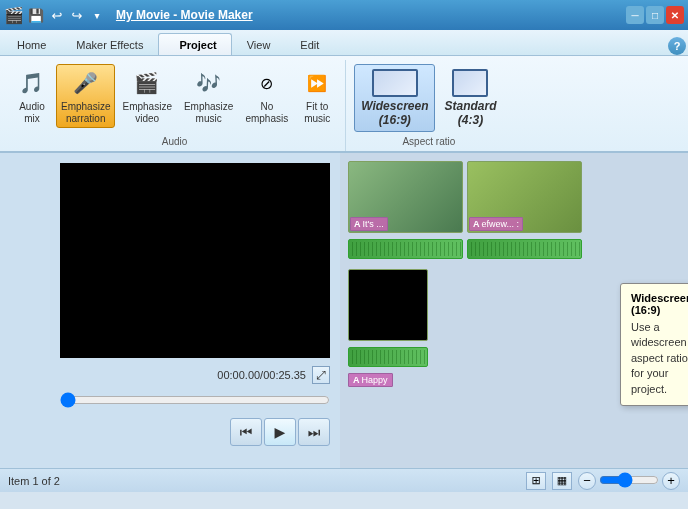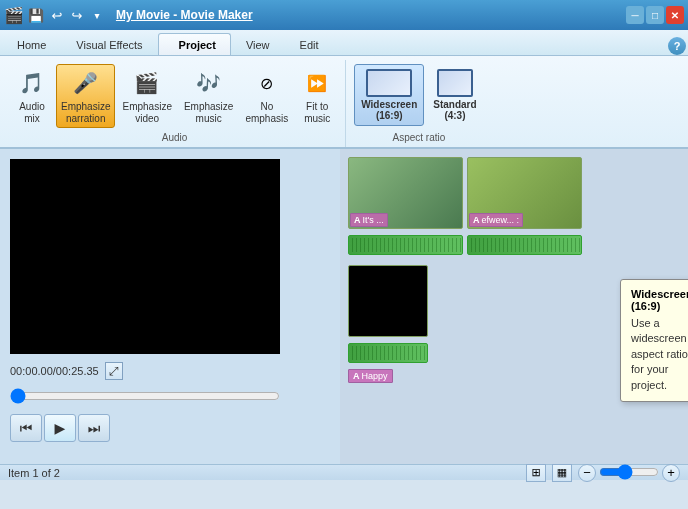--- a/index.html
+++ b/index.html
@@ -188,40 +188,41 @@
       border-color: #6090c0;
     }
     .aspect-icon {
       width: 36px;
       height: 26px;
       border: 2px solid #3a6090;
       background: linear-gradient(135deg, #c8d8f0, #e8f0fc);
       border-radius: 2px;
     }
     .aspect-label {
-      font-size: 10px;
+      font-size: 12px;
       text-align: center;
       color: #333;
       font-weight: bold;
+      font-style: italic;
     }
 
     
     #main {
       display: flex;
       height: calc(509px - 30px - 22px - 26px - 92px - 24px);
       background: #cce0f0;
     }
 
     
     #preview-panel {
       width: 340px;
       padding: 10px;
       display: flex;
       flex-direction: column;
-      align-items: flex-start;
+      align-items: flex-end;
       gap: 8px;
     }
     #preview-screen {
       width: 270px;
       height: 195px;
       background: #000;
     }
     #preview-time {
       font-size: 11px;
       color: #333;
@@ -350,21 +351,21 @@
       margin-bottom: 4px;
     }
     #tooltip-body {
       font-size: 11px;
       color: #333;
       line-height: 1.4;
     }
 
     
     #status-bar {
-      height: 16px;
+      height: 24px;
       background: linear-gradient(to bottom, #d0e4f4, #c0d8ec);
       border-top: 1px solid #a0c0d8;
       display: flex;
       align-items: center;
       justify-content: space-between;
       padding: 0 8px;
     }
     #status-text { font-size: 11px; color: #333; }
     #status-right {
       display: flex;
@@ -437,21 +438,21 @@
   </div>
   <div id="win-controls">
     <div class="win-btn win-minimize">─</div>
     <div class="win-btn win-maximize">□</div>
     <div class="win-btn win-close">✕</div>
   </div>
 </div>
 
 <div id="ribbon-tabs">
   <div class="ribbon-tab">Home</div>
-  <div class="ribbon-tab">Visual Effects</div>
+  <div class="ribbon-tab">Maker Effects</div>
   <div class="ribbon-tab active">Project</div>
   <div class="ribbon-tab">View</div>
   <div class="ribbon-tab">Edit</div>
   <div style="flex:1"></div>
   <div class="help-btn">?</div>
 </div>
 
 <div id="ribbon">
 
   <div class="ribbon-group">

